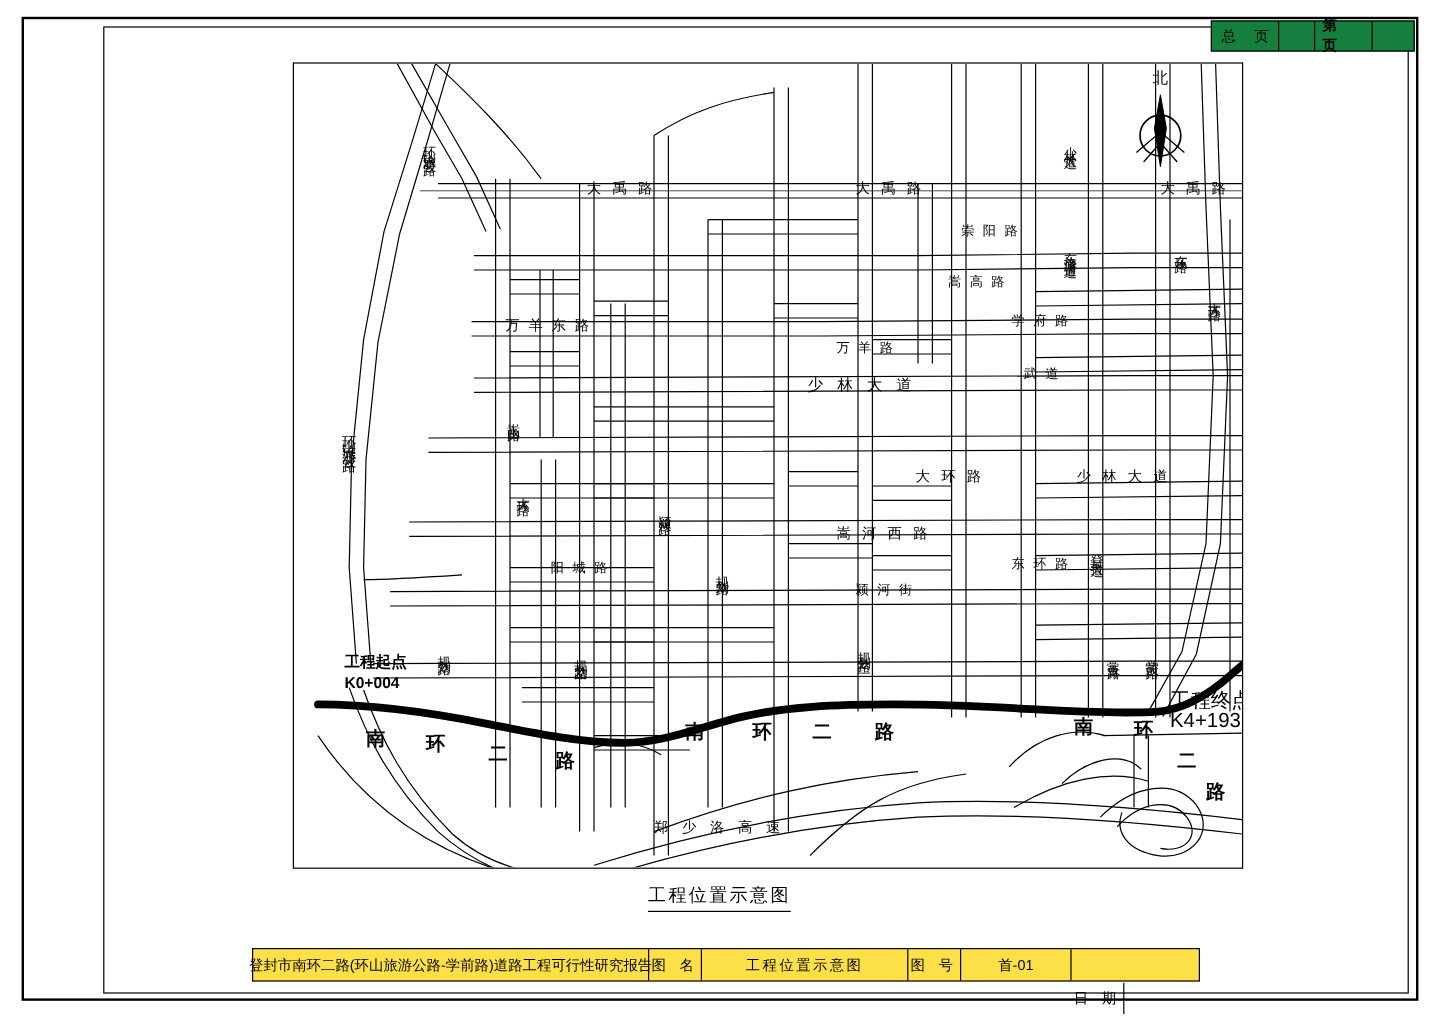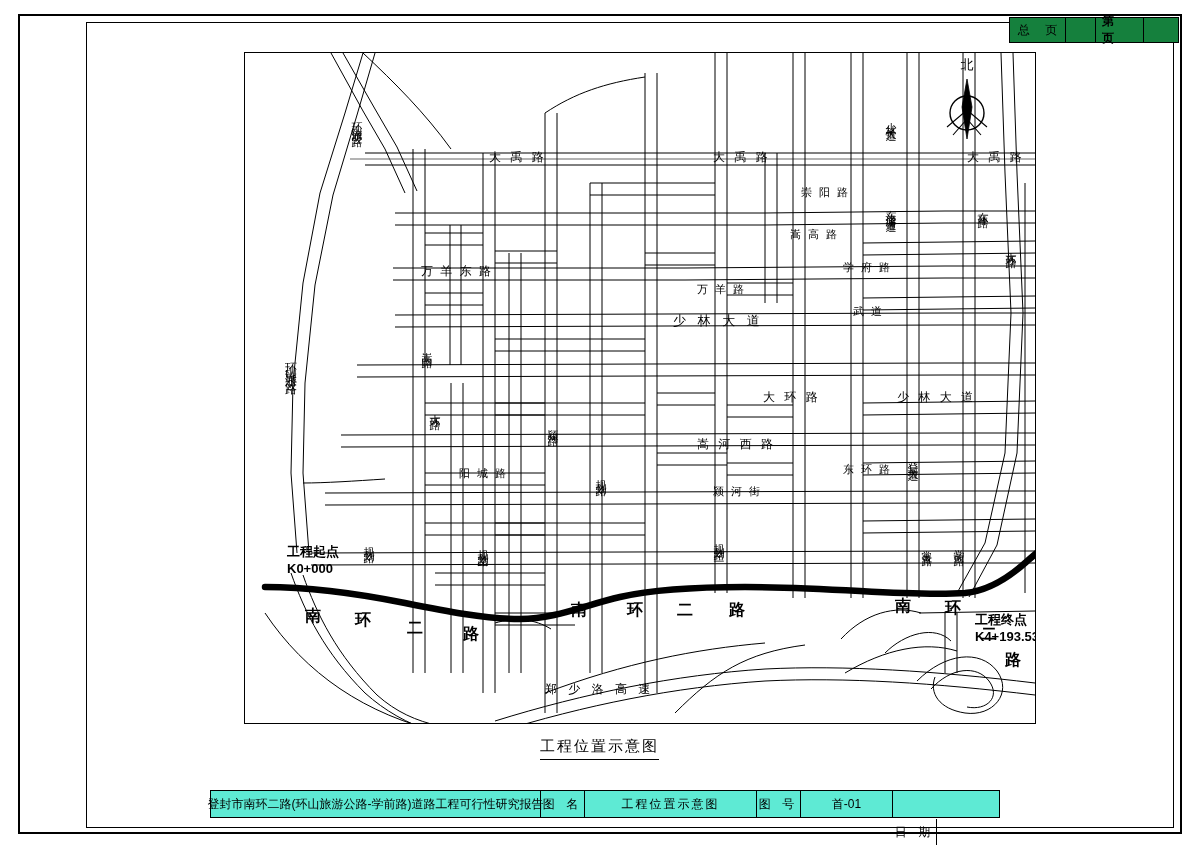--- a/index.html
+++ b/index.html
@@ -23,21 +23,21 @@
   .map-area{position:absolute;left:244px;top:52px;width:792px;height:672px;background:#fff;border:1px solid #000;box-sizing:border-box;overflow:hidden;}
   .map-area svg{display:block;}
 
   
   .map-title{position:absolute;left:540px;top:737px;font-size:15px;letter-spacing:2px;border-bottom:1.6px solid #000;padding-bottom:3px;}
 
   
   .note{position:absolute;left:706px;top:735px;width:470px;font-size:13px;line-height:26px;letter-spacing:0.5px;}
 
   
-  .titleblock{position:absolute;left:210px;top:790px;height:28px;display:flex;border:1.2px solid #000;box-sizing:border-box;background:#5eead4;}
+  .titleblock{position:absolute;left:210px;top:790px;height:28px;display:flex;border:1.2px solid #000;box-sizing:border-box;background:#fde047;}
   .titleblock .cell{display:flex;align-items:center;justify-content:center;border-right:1.2px solid #000;font-size:12px;box-sizing:border-box;height:100%;padding:0 4px;white-space:nowrap;}
   .titleblock .cell:last-child{border-right:none;}
   .tb-proj{width:330px;font-size:11.5px;}
   .tb-lab{width:44px;letter-spacing:4px;padding-left:4px;}
   .tb-name{width:172px;letter-spacing:2px;}
   .tb-lab2{width:44px;letter-spacing:4px;padding-left:4px;}
   .tb-no{width:92px;}
   .tb-lab3{width:44px;letter-spacing:4px;padding-left:4px;margin-top:28px;}
   .tb-date{width:62px;}
 
@@ -302,23 +302,23 @@
         <text x="484" y="562" font-size="16" font-weight="bold">路</text>
         <text x="650" y="558" font-size="16" font-weight="bold">南</text>
         <text x="700" y="560" font-size="16" font-weight="bold">环</text>
         <text x="736" y="586" font-size="16" font-weight="bold">二</text>
         <text x="760" y="612" font-size="16" font-weight="bold">路</text>
       </g>
     </svg>
 
     <div style="position:absolute;left:42px;top:490px;font-size:13px;font-weight:bold;line-height:17px;">
       <div>工程起点</div>
-      <div>K0+000</div>
+      <div>K0+004</div>
     </div>
-    <div style="position:absolute;left:730px;top:522px;font-size:13px;font-weight:bold;line-height:17px;margin-top:36px;">
+    <div style="position:absolute;left:730px;top:522px;font-size:17px;font-weight:normal;line-height:17px;">
       <div>工程终点</div>
       <div>K4+193.536</div>
     </div>
   </div>
 
   <div class="map-title">工程位置示意图</div>
 
   <div class="note">
   </div>
 

